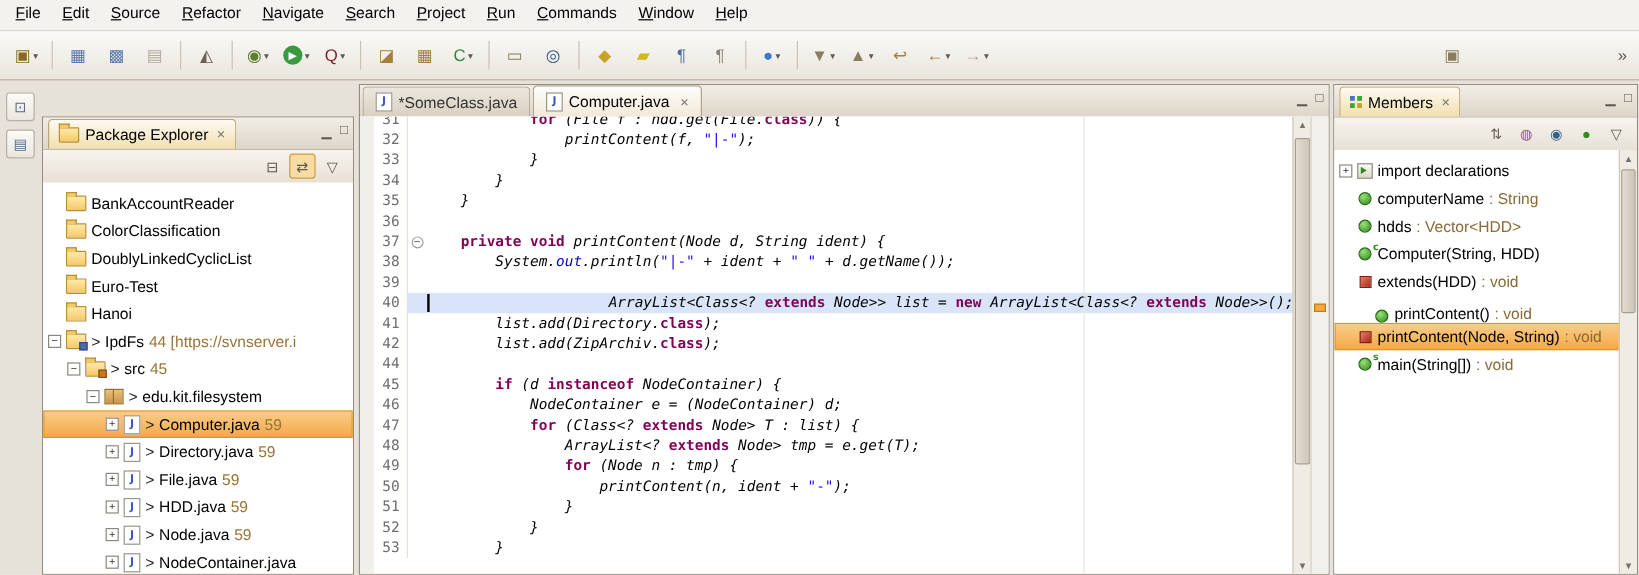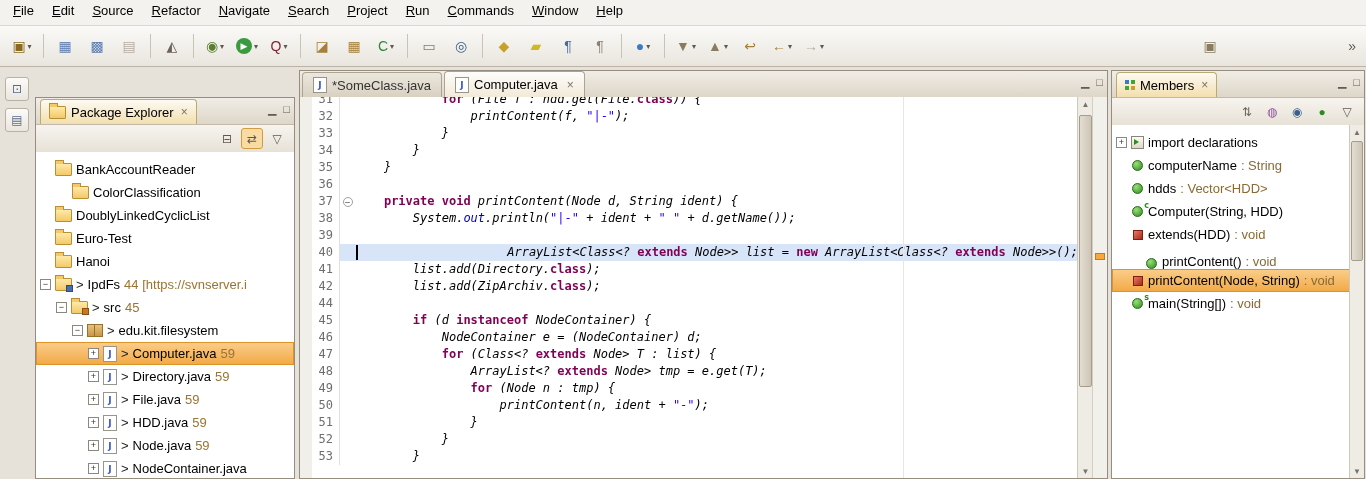--- a/index.html
+++ b/index.html
@@ -261,21 +261,21 @@
           <div class="vbtn">
             <span style="color: rgb(95, 88, 78);">▽</span>
           </div>
         </div>
       <div class="listarea">
           <div class="trow" style="padding-left: 4px;">
             <span class="expander none"></span>
             <span class="ti folder"></span>
             <span class="tlabel">BankAccountReader</span>
           </div>
-          <div class="trow" style="padding-left: 21px;">
+          <div class="trow" style="padding-left: 4px;">
             <span class="expander none"></span>
             <span class="ti folder"></span>
             <span class="tlabel">ColorClassification</span>
           </div>
           <div class="trow" style="padding-left: 4px;">
             <span class="expander none"></span>
             <span class="ti folder"></span>
             <span class="tlabel">DoublyLinkedCyclicList</span>
           </div>
           <div class="trow" style="padding-left: 4px;">

